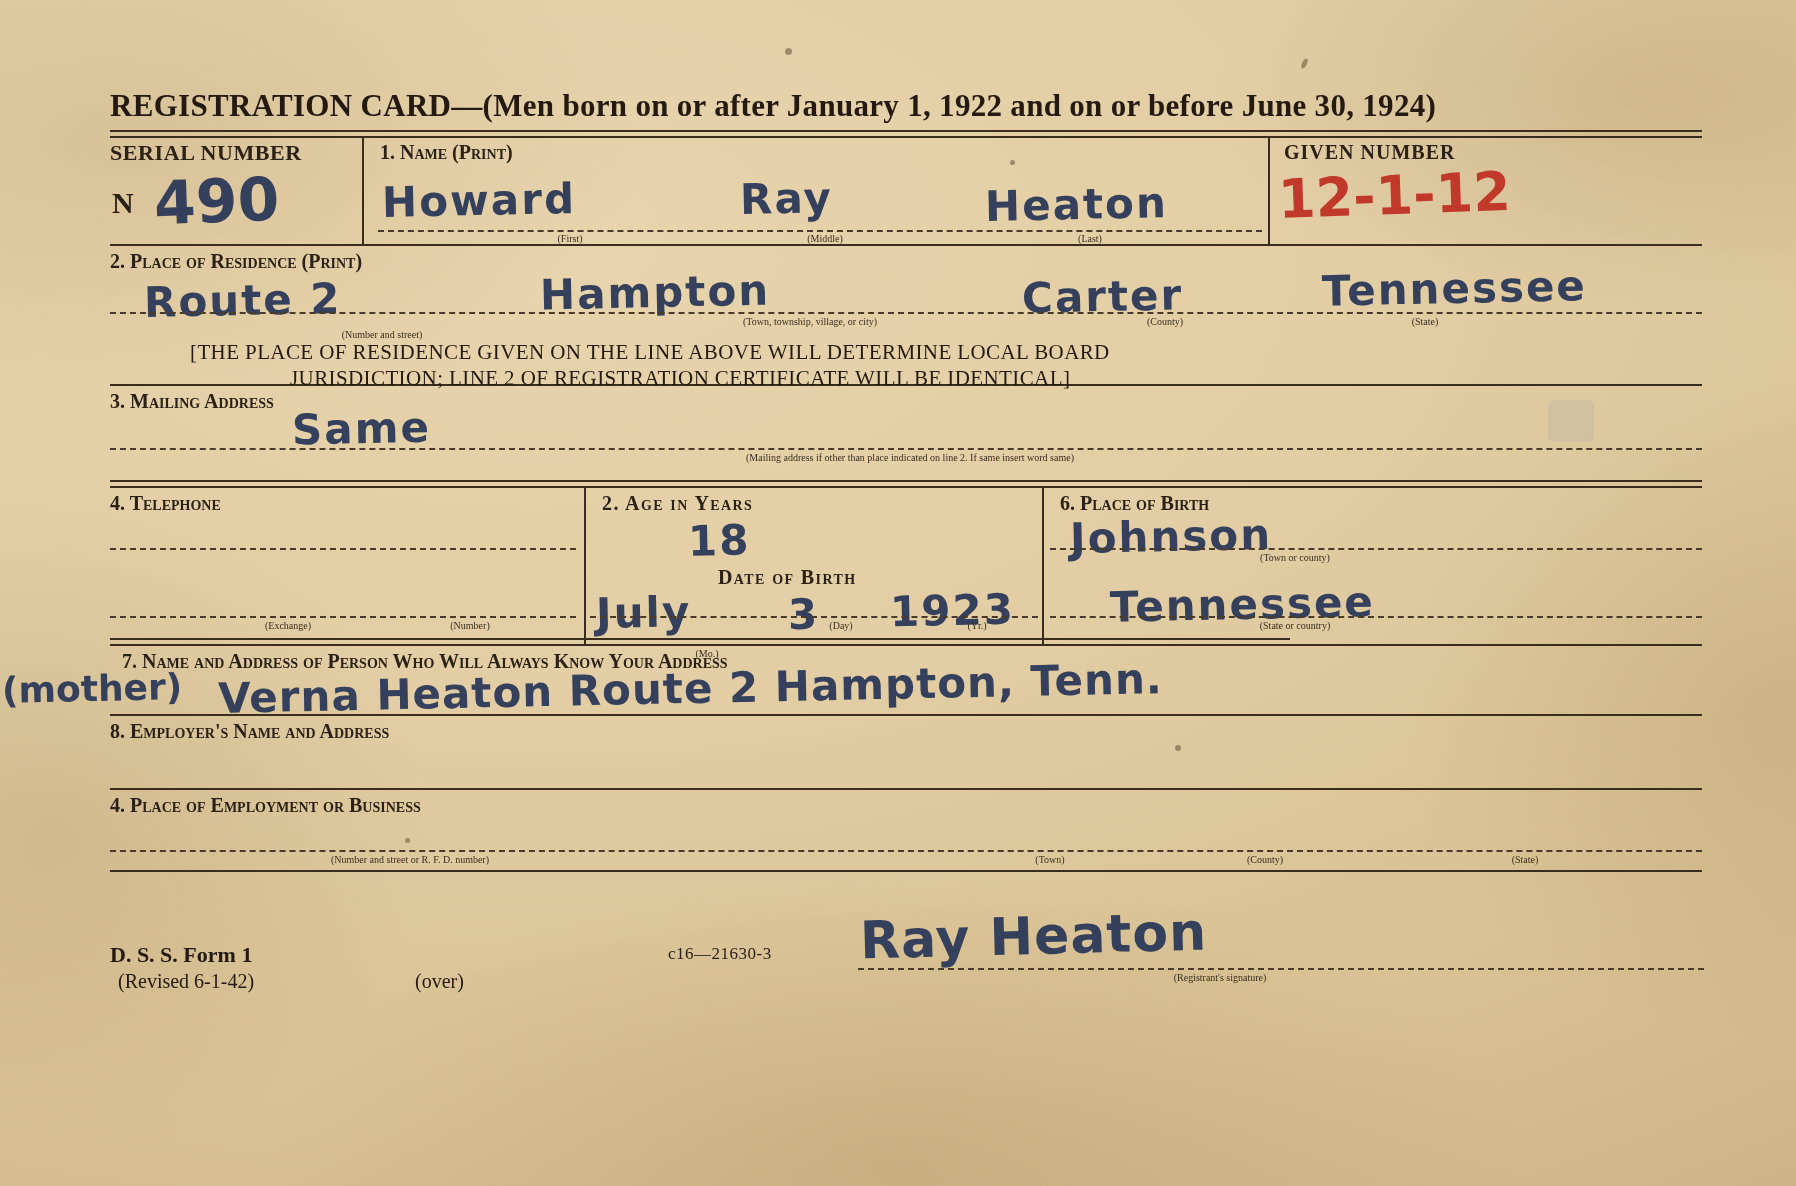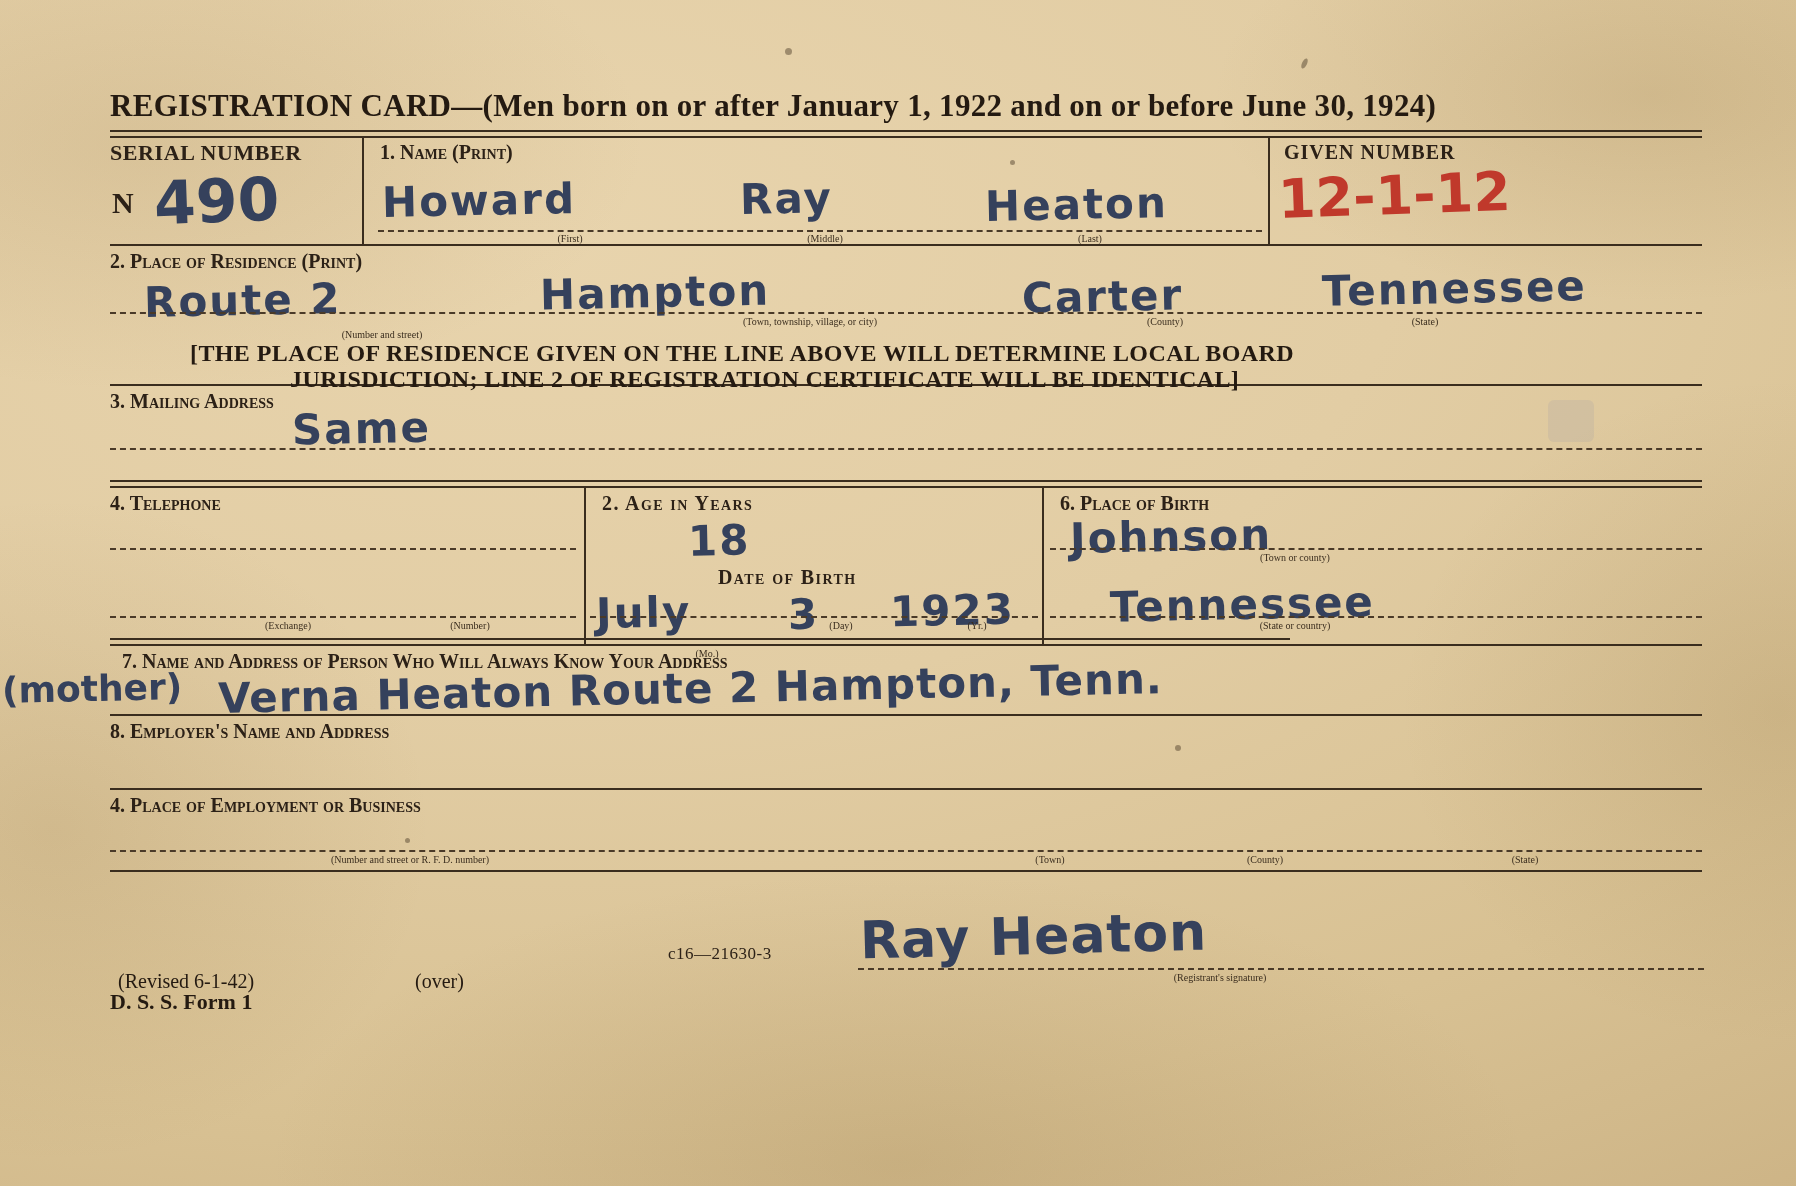--- a/index.html
+++ b/index.html
@@ -101,42 +101,41 @@
   .lbl-md { font-size: 20px; font-variant: small-caps; font-weight: bold; }
   .sub {
     position: absolute;
     font-size: 10px;
     color: #3a2d1e;
     white-space: nowrap;
     text-align: center;
   }
   .note {
     position: absolute;
-    font-size: 24px;
-    font-weight: bold;
+    font-size: 21px;
+    font-weight: normal;
     color: #241a11;
     white-space: nowrap;
     letter-spacing: 0.4px;
   }
   .affirm {
     position: absolute;
     font-size: 21px;
     font-variant: small-caps;
     font-weight: bold;
     color: #241a11;
     white-space: nowrap;
     letter-spacing: 0.5px;
   }
   .formline {
     position: absolute;
     font-size: 22px;
     font-weight: bold;
     color: #241a11;
     white-space: nowrap;
-    margin-top: 47px;
   }
   .formline2 {
     position: absolute;
     font-size: 20px;
     color: #241a11;
     white-space: nowrap;
   }
   .printcode {
     position: absolute;
     font-size: 17px;
@@ -224,20 +223,21 @@
     <div class="sub" style="left:510px;top:228px;width:380px;">(Town, township, village, or city)</div>
     <div class="sub" style="left:990px;top:228px;width:130px;">(County)</div>
     <div class="sub" style="left:1250px;top:228px;width:130px;">(State)</div>
 
     <div class="note" style="left:80px;top:252px;">[THE PLACE OF RESIDENCE GIVEN ON THE LINE ABOVE WILL DETERMINE LOCAL BOARD</div>
     <div class="note" style="left:180px;top:278px;">JURISDICTION; LINE 2 OF REGISTRATION CERTIFICATE WILL BE IDENTICAL]</div>
 
     <div class="lbl lbl-md" style="left:0;top:302px;">3. Mailing Address</div>
     <div class="hand" style="left:182px;top:316px;font-size:42px;">Same</div>
     <div class="dash" style="left:0;top:360px;width:1592px;"></div>
+    <div class="sub" style="left:340px;top:364px;width:920px;">(Mailing address if other than place indicated on line 2.   If same insert word same)</div>
 
     <div class="lbl lbl-md" style="left:0;top:404px;">4. Telephone</div>
     <div class="dash" style="left:0;top:460px;width:466px;"></div>
     <div class="dash" style="left:0;top:528px;width:466px;"></div>
     <div class="sub" style="left:108px;top:532px;width:140px;">(Exchange)</div>
     <div class="sub" style="left:290px;top:532px;width:140px;">(Number)</div>
 
     <div class="lbl lbl-md" style="left:492px;top:404px;letter-spacing:1.4px;">2. Age in Years</div>
     <div class="hand" style="left:578px;top:428px;font-size:42px;">18</div>
     <div class="lbl lbl-md" style="left:608px;top:478px;letter-spacing:1.4px;">Date of Birth</div>

